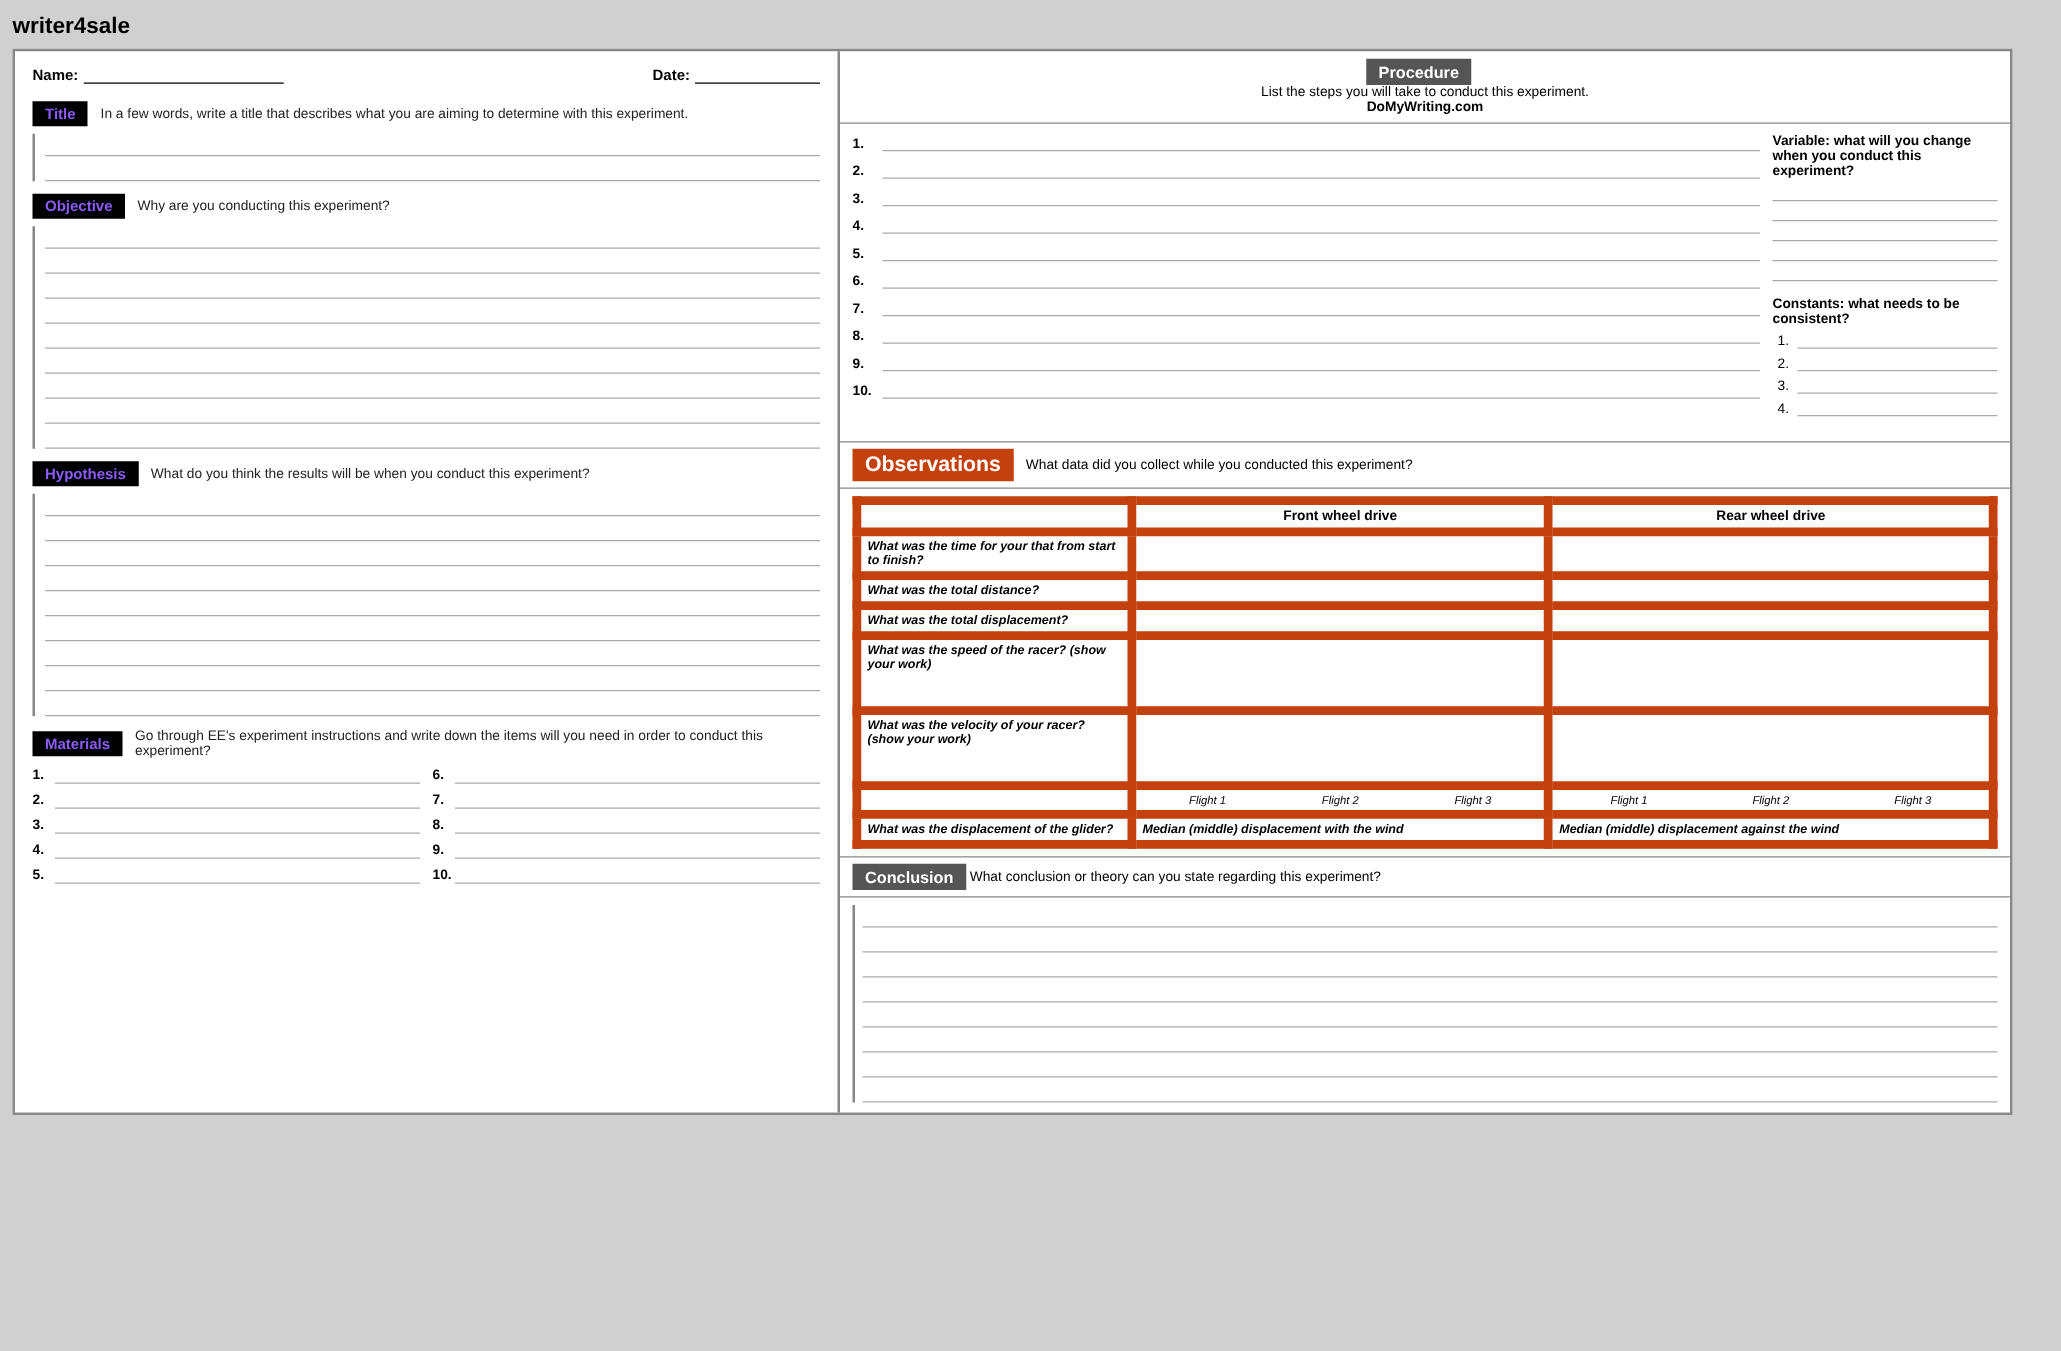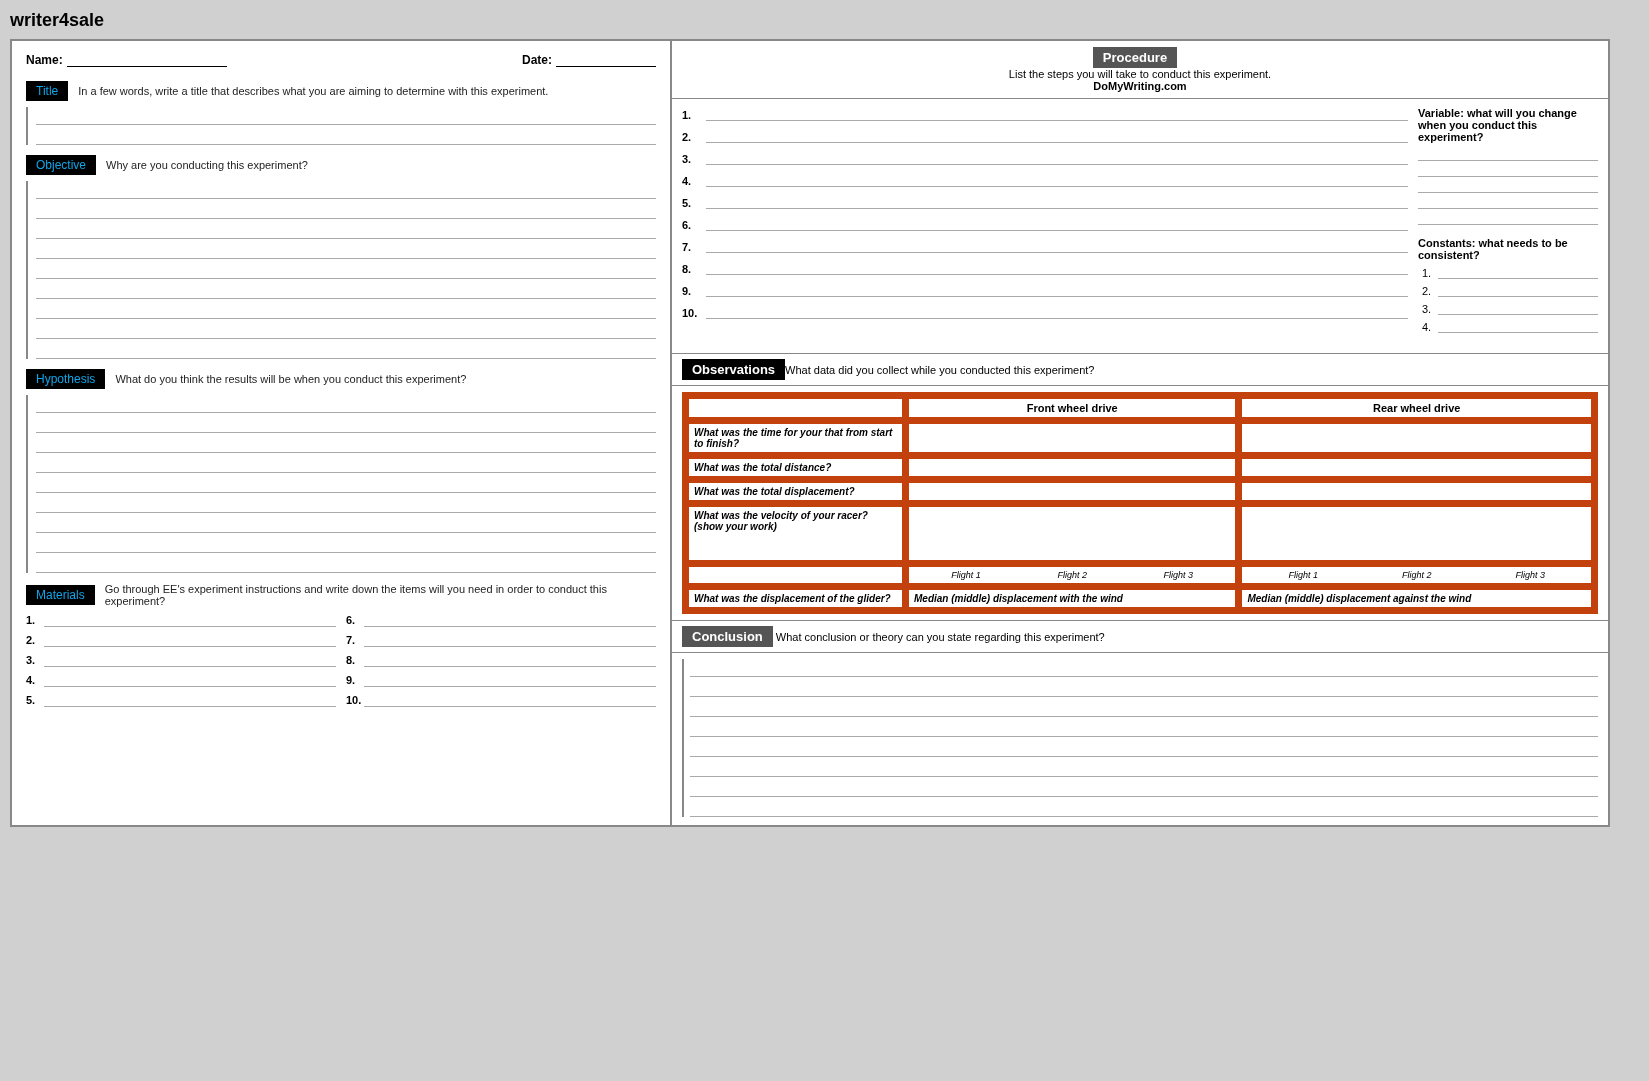--- a/index.html
+++ b/index.html
@@ -53,22 +53,22 @@
       min-width: 100px;
       height: 14px;
     }
     .section-header {
       display: flex;
       align-items: center;
       margin-bottom: 6px;
     }
     .section-badge {
       background: #000;
-      color: #0ea5e9;
-      font-weight: normal;
+      color: #8b5cf6;
+      font-weight: bold;
       font-size: 12px;
       padding: 3px 10px;
       margin-right: 10px;
       white-space: nowrap;
     }
     .section-desc {
       font-size: 11px;
       color: #222;
     }
     .lined-area {
@@ -196,25 +196,26 @@
     }
 
     
     .observations-header {
       display: flex;
       align-items: center;
       padding: 5px 10px;
       border-bottom: 1px solid #888;
     }
     .observations-badge {
-      background: #000000;
+      background: #c2410c;
       color: #fff;
       font-weight: bold;
-      font-size: 13px;
+      font-size: 17px;
       padding: 3px 10px;
+      margin-right: 10px;
     }
     .obs-table-wrapper {
       padding: 6px 10px;
       border-bottom: 1px solid #888;
     }
     .obs-table {
       width: 100%;
       border-collapse: collapse;
       font-size: 10px;
     }
@@ -494,20 +495,25 @@
             <td class="question-cell">What was the total distance?</td>
             <td></td>
             <td></td>
           </tr>
           <tr>
             <td class="question-cell">What was the total displacement?</td>
             <td></td>
             <td></td>
           </tr>
           <tr>
+            <td class="question-cell tall-cell">What was the speed of the racer? (show your work)</td>
+            <td></td>
+            <td></td>
+          </tr>
+          <tr>
             <td class="question-cell tall-cell">What was the velocity of your racer? (show your work)</td>
             <td></td>
             <td></td>
           </tr>
 
           <tr class="sub-header-row">
             <td></td>
             <td colspan="1">
               <div style="display:flex; gap:2px; justify-content:space-around;">
                 <span style="font-style:italic;font-size:9px;">Flight 1</span>

